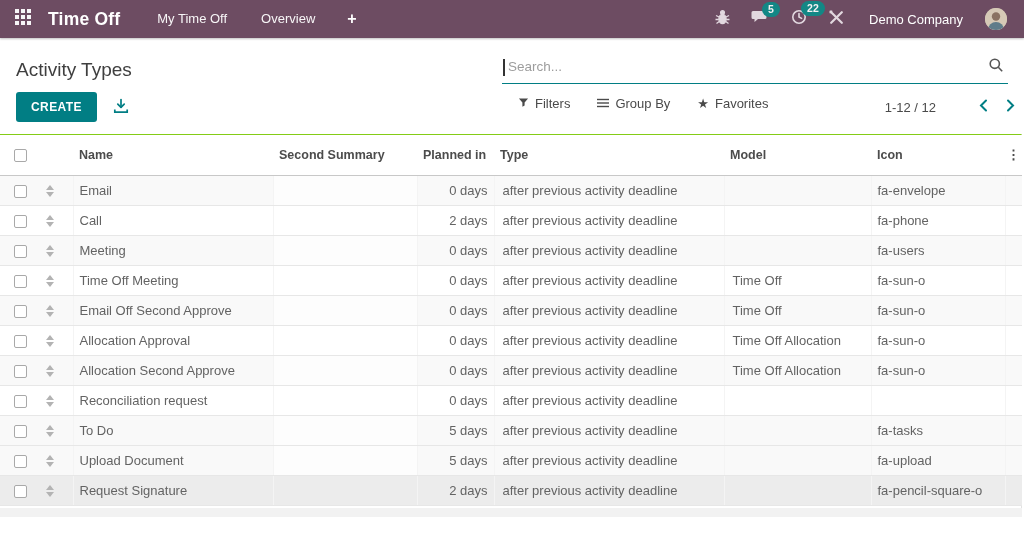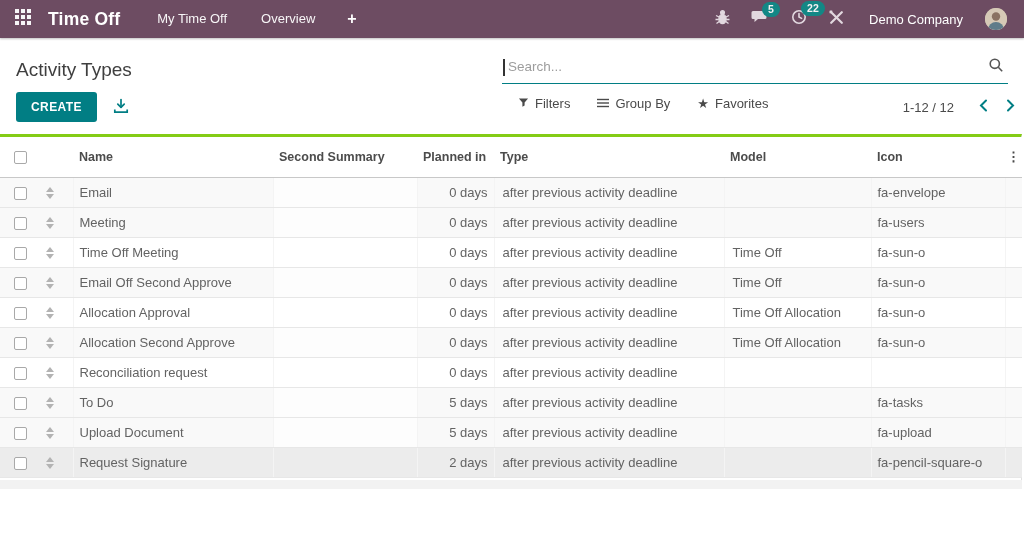--- a/index.html
+++ b/index.html
@@ -42,25 +42,25 @@
   .cp-bottom { display:flex; align-items:center; padding:8px 0 12px 16px; }
   .btn-create { background:#017e84; color:#fff; border:none; border-radius:3px;
     font-size:12px; font-weight:bold; letter-spacing:.4px; padding:8px 15px; cursor:pointer;
     font-family:"Liberation Sans",sans-serif; }
   .export-btn { background:none; border:none; margin-left:14px; cursor:pointer; padding:2px; }
   .cp-right { margin-left:auto; width:506px; display:flex; align-items:flex-start; }
   .filter-item { display:flex; align-items:center; gap:6px; font-size:13px; color:#4a4a4a;
     margin-right:27px; cursor:pointer; white-space:nowrap; }
   .star-glyph { font-size:13px; color:#4a4a4a; }
   .pager { margin-left:auto; display:flex; align-items:center; }
-  .pager-text { font-size:13px; color:#4a4a4a; margin-right:16px; }
+  .pager-text { font-size:13px; color:#4a4a4a; margin-right:34px; }
   .pager-btn { background:none; border:none; cursor:pointer; padding:3px 9px; }
 
   
-  .list-wrap { border-top:3px solid #84cc16; border-right:1px solid #e2e2e2; width:1022px; }
+  .list-wrap { border-top:1px solid #84cc16; border-right:1px solid #e2e2e2; width:1022px; }
   table { border-collapse:collapse; table-layout:fixed; width:1022px; }
   col.c-check { width:40px; } col.c-handle { width:33px; } col.c-name { width:200px; }
   col.c-summary { width:144px; } col.c-planned { width:77px; } col.c-type { width:230px; }
   col.c-model { width:147px; } col.c-icon { width:134px; } col.c-opt { width:17px; }
   thead th { height:40px; font-size:12.5px; font-weight:bold; color:#4c4c4c;
     text-align:left; border-bottom:1px solid #c8c8c8; padding:0 6px; cursor:pointer;
     background:#fff; white-space:nowrap; }
   th.h-planned { text-align:center; padding-right:16px; }
   th.h-check { text-align:center; cursor:default; }
   th.h-opt { text-align:center; padding:0; }
@@ -277,20 +277,38 @@
       </span>
     </td>
     <td class="cell-name">Email</td>
     <td class="cell-summary"></td>
     <td class="cell-planned">0 days</td>
     <td class="cell-type">after previous activity deadline</td>
     <td class="cell-model"></td>
     <td class="cell-icon">fa-envelope</td>
     <td></td>
   </tr>
+        <tr>
+    <td class="cell-check">
+      <input type="checkbox" class="chk" style="">
+    </td>
+    <td class="cell-handle">
+      <span class="handle">
+        <span class="tri-up"></span>
+              <span class="tri-down"></span>
+      </span>
+    </td>
+    <td class="cell-name">Call</td>
+    <td class="cell-summary"></td>
+    <td class="cell-planned">2 days</td>
+    <td class="cell-type">after previous activity deadline</td>
+    <td class="cell-model"></td>
+    <td class="cell-icon">fa-phone</td>
+    <td></td>
+  </tr>
         <tr class="striped">
     <td class="cell-check">
       <input type="checkbox" class="chk" style="">
     </td>
     <td class="cell-handle">
       <span class="handle">
         <span class="tri-up"></span>
               <span class="tri-down"></span>
       </span>
     </td>

